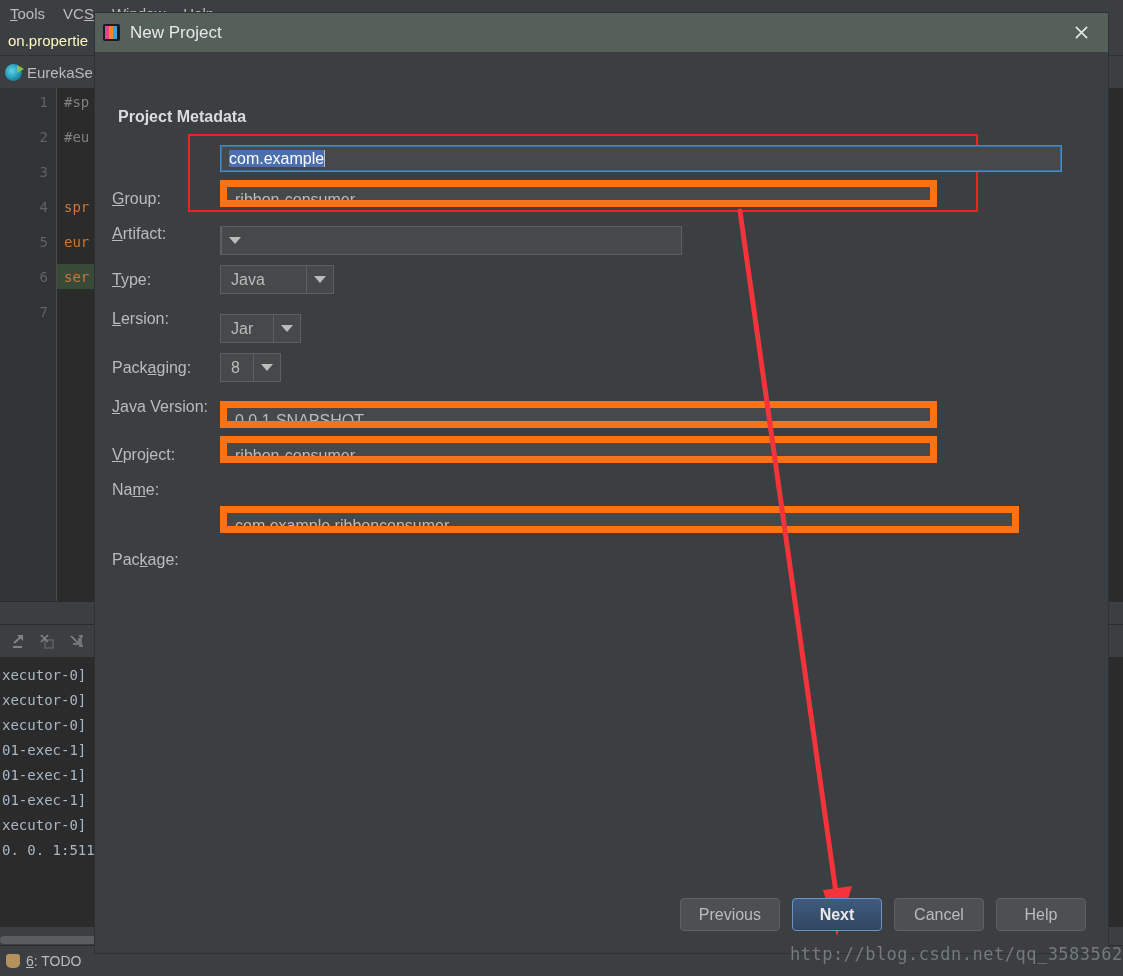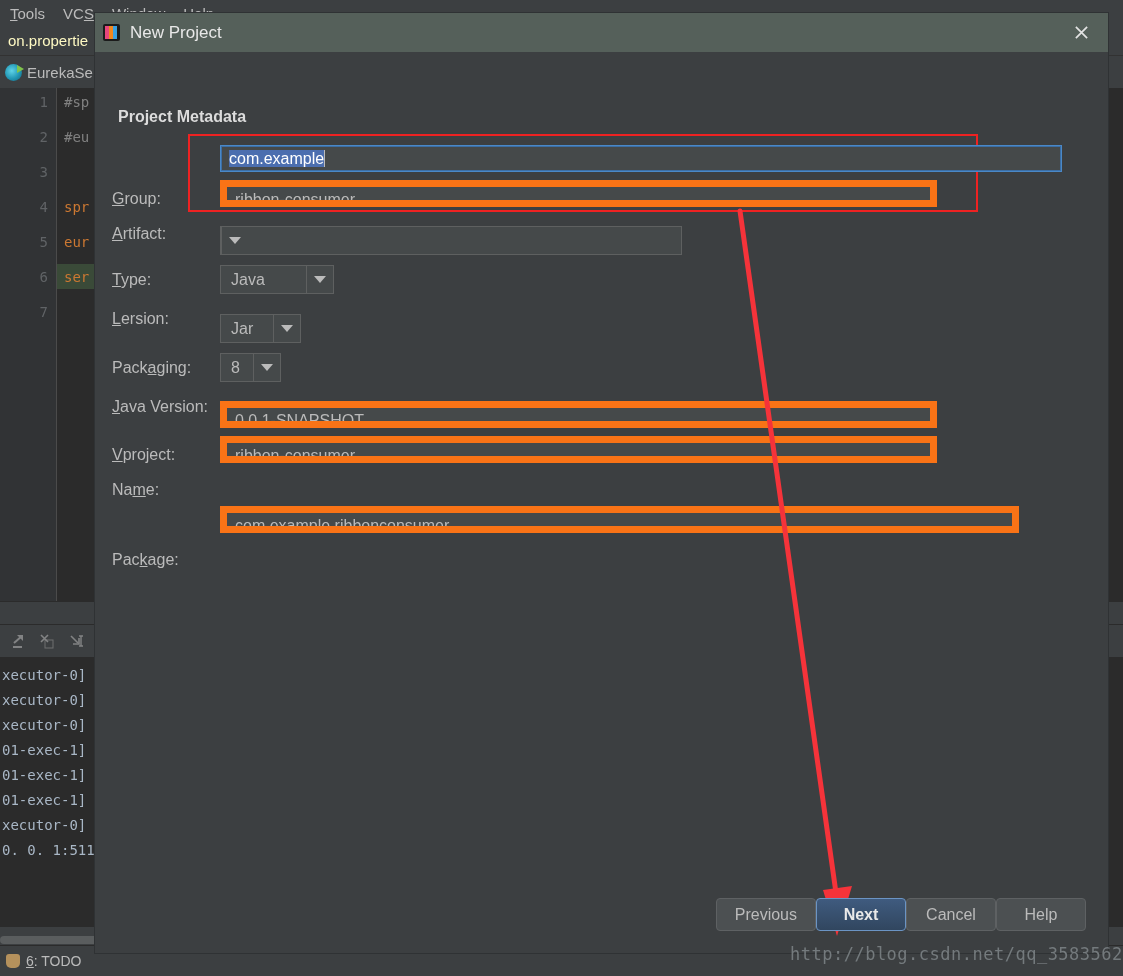--- a/index.html
+++ b/index.html
@@ -349,21 +349,21 @@
     left: 0; top: 0;
     width: 1013px; height: 901px;
     pointer-events: none;
   }
 
   
   .btnrow {
     position: absolute;
     right: 22px; bottom: 22px;
     display: flex;
-    gap: 0;
+    gap: 12px;
   }
   .btn {
     min-width: 90px;
     height: 33px;
     background: #4c5052;
     border: 1px solid #5e6163;
     border-radius: 4px;
     color: #bbbbbb;
     font-size: 16px;
     display: flex;

